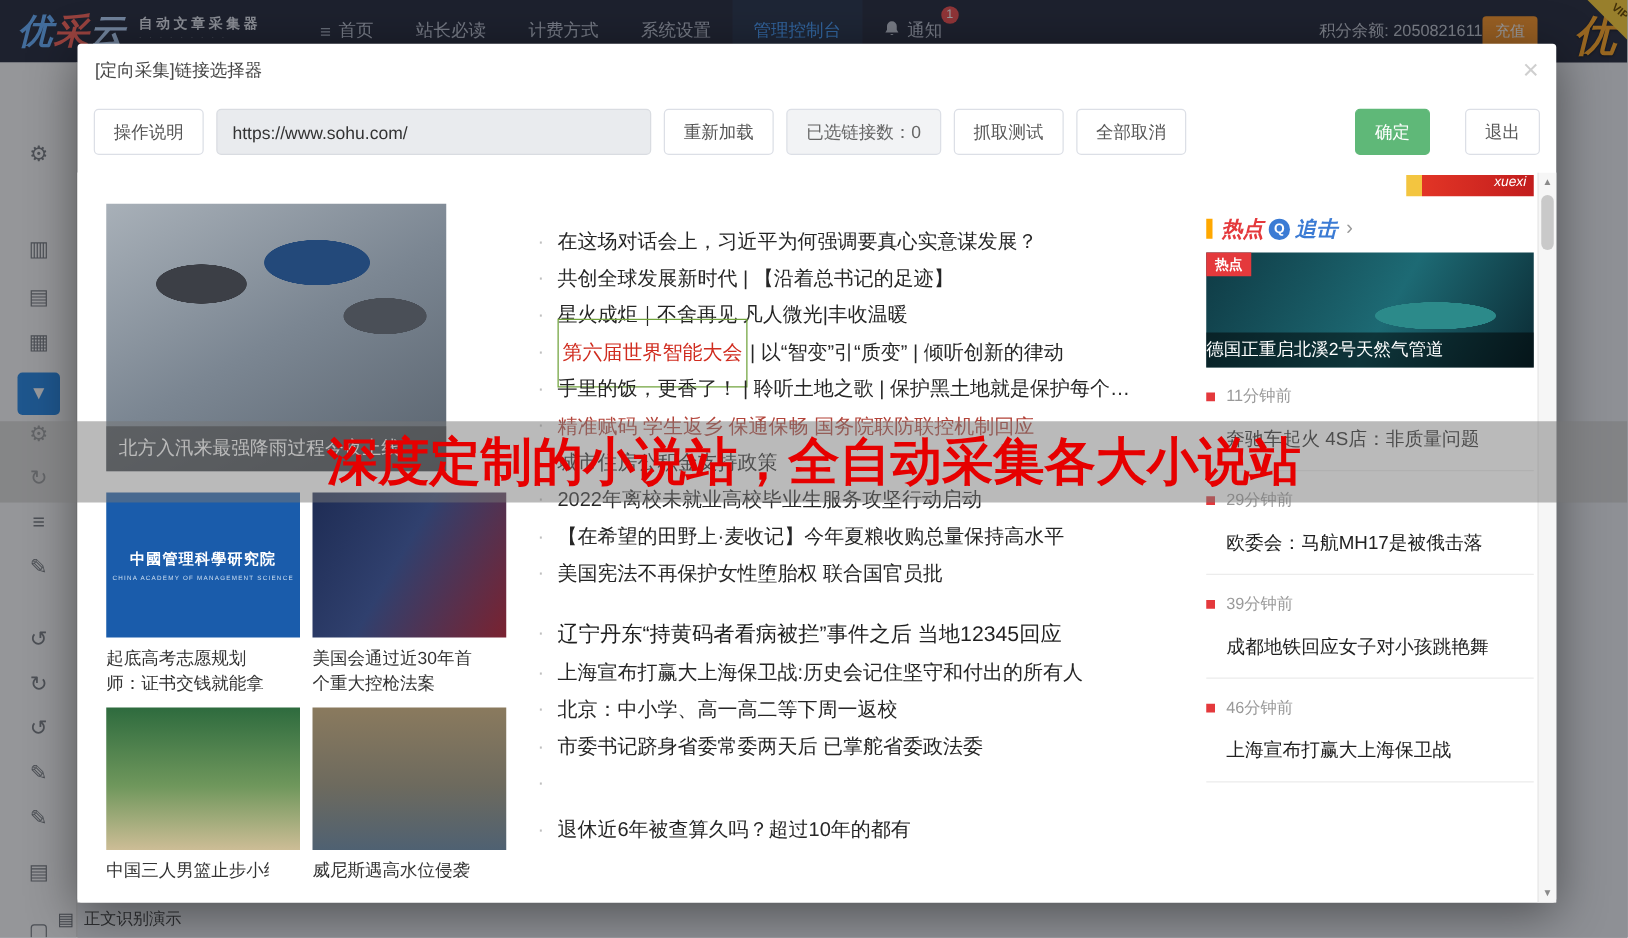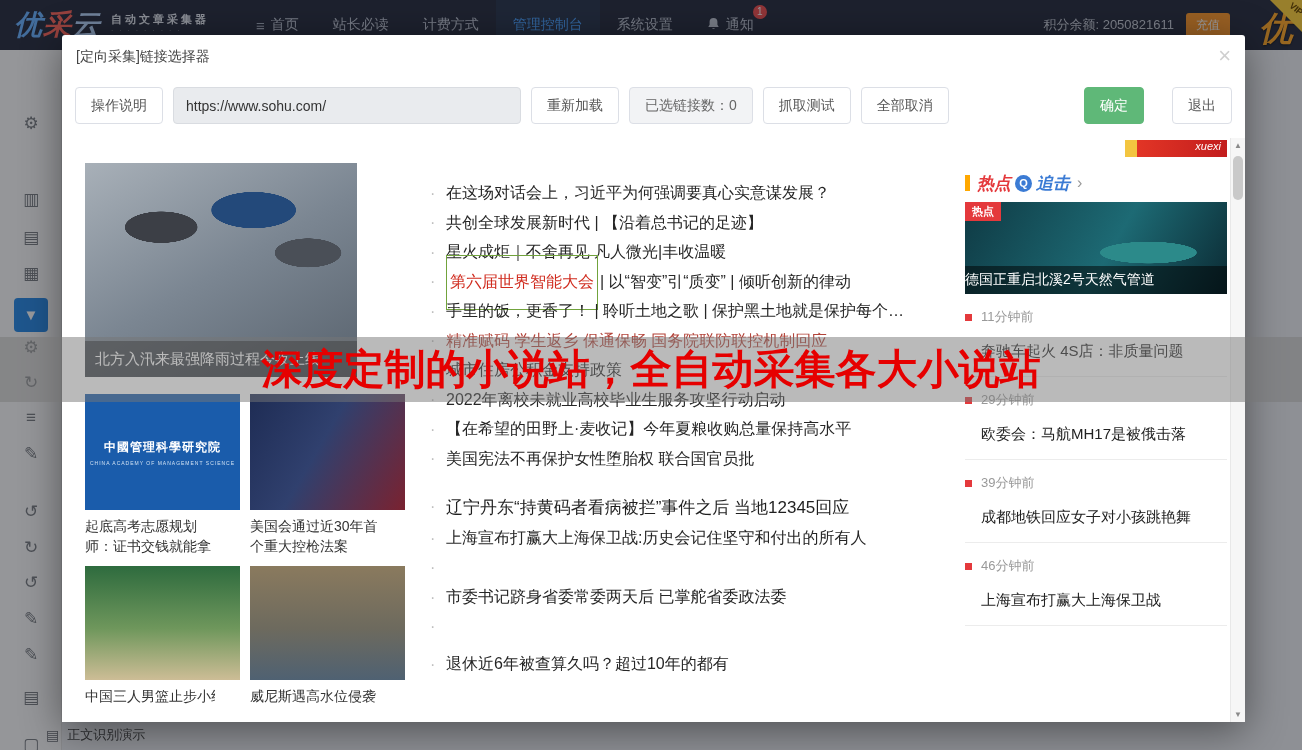--- a/index.html
+++ b/index.html
@@ -12,21 +12,21 @@
   .logo{font-size:28px;font-weight:bold;font-style:italic;letter-spacing:1px;white-space:nowrap}
   .logo-sub{margin-left:10px;display:flex;flex-direction:column;line-height:12px}
   .ls1{font-size:11px;color:#e8ecf4;letter-spacing:3px;font-weight:bold}
   .logo-sub::after{content:"· · · · · · · · ·";font-size:7px;color:rgba(255,255,255,.35);letter-spacing:2px}
   .nav-menu{display:flex;margin-left:30px;height:50px;align-items:stretch}
   .nav-item{display:flex;align-items:center;gap:6px;padding:0 17px;font-size:14px;color:#c2c8d6;position:relative;cursor:pointer;white-space:nowrap}
   .nav-item .nav-ico{font-size:15px;color:#aab1c2}
   .nav-item.active{color:#4ea3ff;background:rgba(78,163,255,.08)}
   .nav-item.active::after{content:"";position:absolute;left:0;right:0;bottom:0;height:2px;background:#3f95ff}
   .nav-badge{position:absolute;top:5px;right:4px;background:#f25353;color:#fff;font-size:10px;line-height:14px;min-width:14px;border-radius:8px;text-align:center;padding:0 3px}
-  .nav-right{margin-left:auto;display:flex;align-items:center;gap:12px;margin-right:72px}
+  .nav-right{margin-left:auto;display:flex;align-items:center;margin-right:72px}
   .balance{font-size:13px;color:#cfd4df;white-space:nowrap}
   .recharge{background:#ff9c30;color:#fff;font-size:12px;padding:4px 10px;border-radius:3px;cursor:pointer;white-space:nowrap}
   .corner-logo{position:absolute;right:9px;top:6px;font-size:34px;font-weight:bold;font-style:italic;color:#ffaa2b;text-shadow:0 1px 2px rgba(0,0,0,.45);z-index:2}
   .vip-ribbon{position:absolute;right:0;top:0;width:0;height:0;border-top:32px solid #ffd23e;border-left:32px solid transparent;z-index:3}
   .vip-ribbon span{position:absolute;top:-28px;right:-2px;font-size:9px;font-weight:bold;color:#6b4a00;transform:rotate(39deg)}
 
   
   .sidebar{position:absolute;left:0;top:50px;bottom:0;width:62px;background:#fafafa;border-right:1px solid #e4e4e4;z-index:1}
   .side-ico{position:absolute;left:0;width:62px;text-align:center;font-size:17px;color:#7e8287;height:24px;line-height:24px;cursor:pointer}
   .side-ico.active{left:14px;width:34px;height:34px;line-height:34px;background:#2e8ce6;color:#fff;border-radius:4px;font-size:15px}
@@ -115,25 +115,25 @@
         <div class="nav-item">
           <span class="nav-ico">≡</span>
           <span>首页</span>
         </div>
         <div class="nav-item">
           <span>站长必读</span>
         </div>
         <div class="nav-item">
           <span>计费方式</span>
         </div>
+        <div class="nav-item">
+          <span>系统设置</span>
+        </div>
         <div class="nav-item active">
           <span>管理控制台</span>
-        </div>
-        <div class="nav-item">
-          <span>系统设置</span>
         </div>
         <div class="nav-item">
           <span class="nav-ico"><svg width="13" height="14" viewBox="0 0 14 15">
               <path d="M7 1a4.2 4.2 0 0 0-4.2 4.2v3.2L1.4 10.8h11.2L11.2 8.4V5.2A4.2 4.2 0 0 0 7 1zM5.6 12a1.5 1.5 0 0 0 2.8 0z" fill="#c6cbd8"></path>
             </svg></span>
           <span>通知</span>
           <span class="nav-badge">1</span>
         </div>
       </div>
     <div class="nav-right">
@@ -243,20 +243,21 @@
           <li class="news-item big gap">
             <span class="dot">·</span>
             <span class="nt">辽宁丹东“持黄码者看病被拦”事件之后 当地12345回应</span>
           </li>
           <li class="news-item">
             <span class="dot">·</span>
             <span class="nt">上海宣布打赢大上海保卫战:历史会记住坚守和付出的所有人</span>
           </li>
           <li class="news-item">
             <span class="dot">·</span>
+            <span class="nt">北京：中小学、高一高二等下周一返校</span>
           </li>
           <li class="news-item">
             <span class="dot">·</span>
             <span class="nt">市委书记跻身省委常委两天后 已掌舵省委政法委</span>
           </li>
           <li class="news-item">
             <span class="dot">·</span>
           </li>
           <li class="news-item" style="margin-top: 8px;">
             <span class="dot">·</span>

